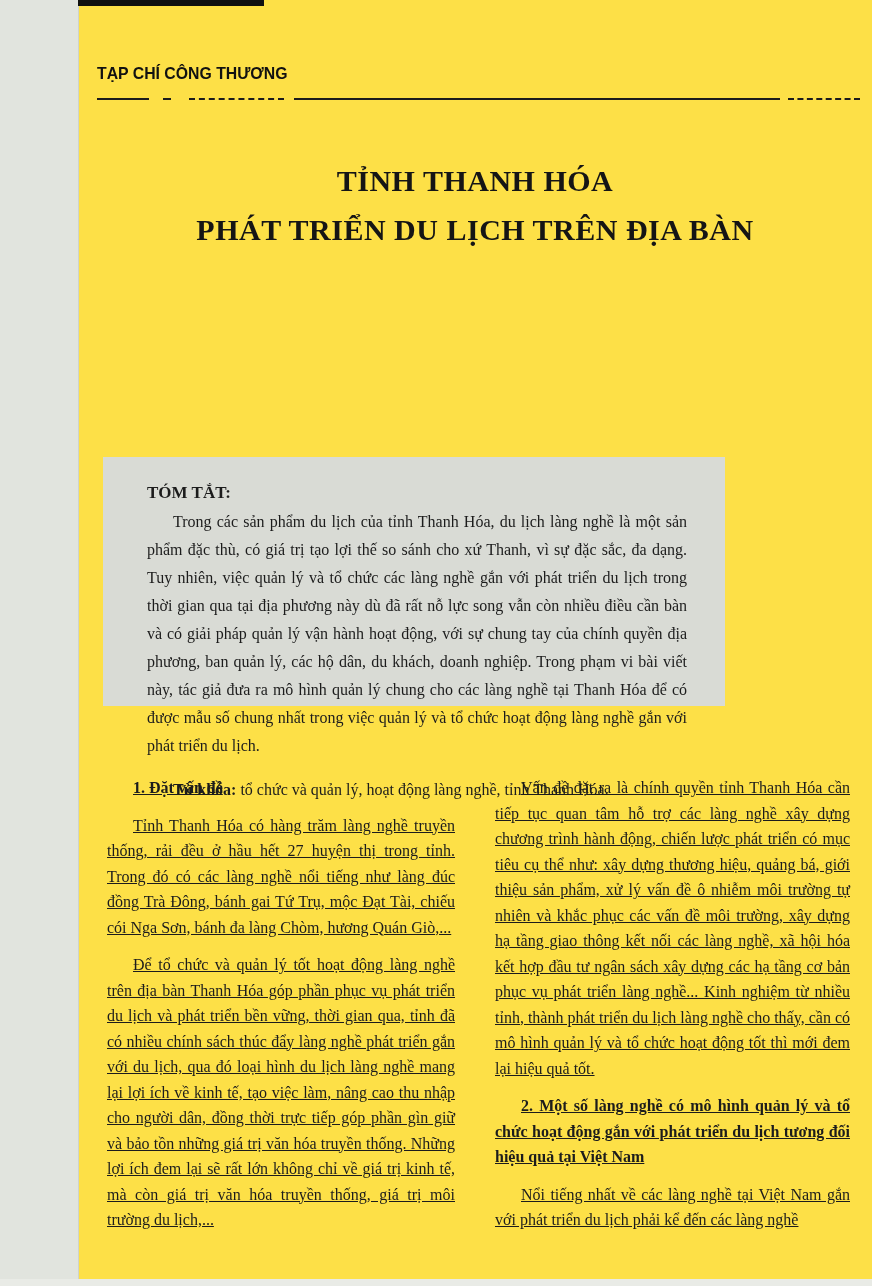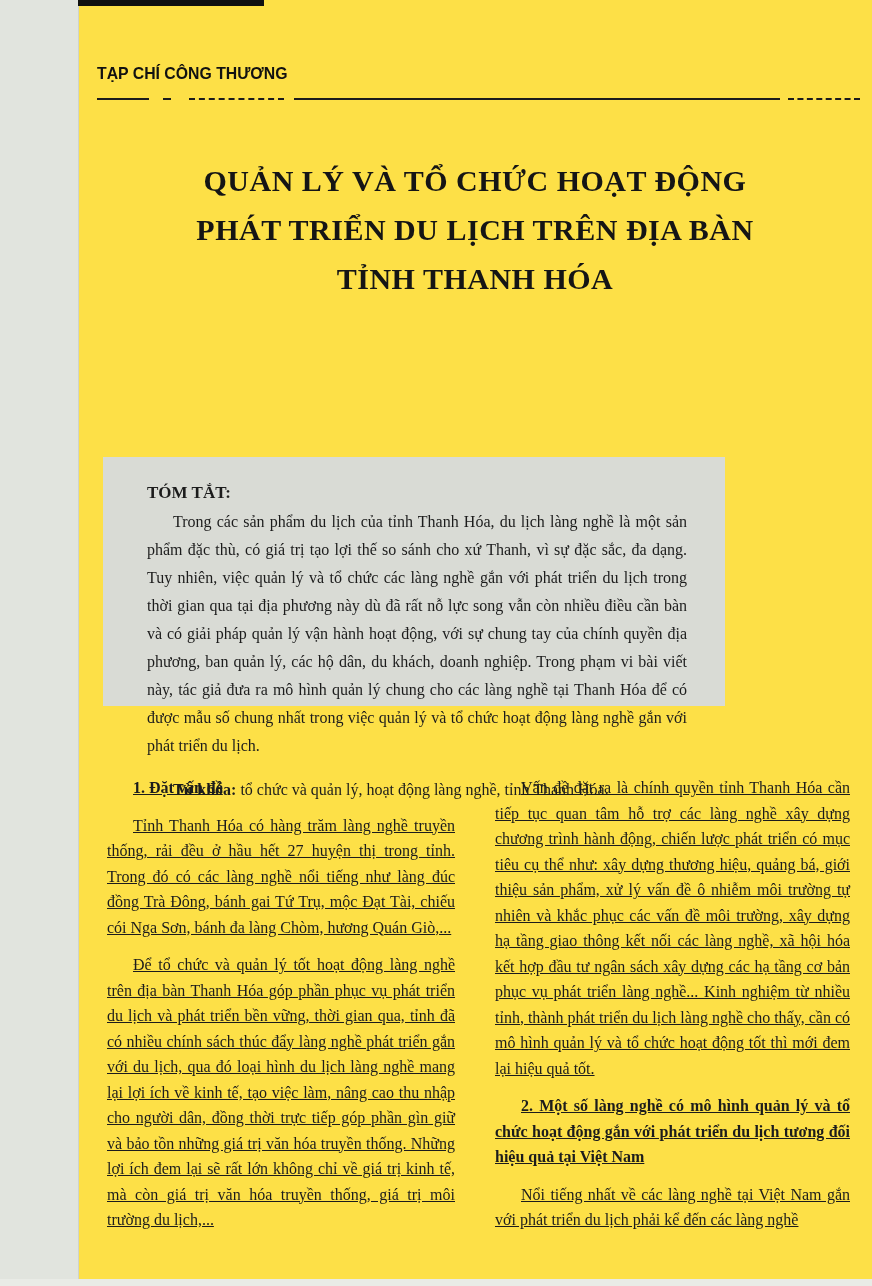--- a/index.html
+++ b/index.html
@@ -66,23 +66,22 @@
     <span class="solid" style="width:8px"></span>
     <span class="gap" style="width:18px"></span>
     <span class="dashedseg" style="width:95px"></span>
     <span class="gap" style="width:10px"></span>
     <span class="solid" style="flex:1"></span>
     <span class="gap" style="width:8px"></span>
     <span class="dashedseg" style="width:72px"></span>
   </div>
 
   <div class="title">
-    <div>QUẢN LÝ VÀ TỔ CHỨC HOẠT ĐỘNG</div>
+    <div>TỈNH THANH HÓA</div>
     <div>PHÁT TRIỂN DU LỊCH TRÊN ĐỊA BÀN</div>
-    <div>TỈNH THANH HÓA</div>
   </div>
 
 
   <div class="abstract">
     <div class="abs-heading">TÓM TẮT:</div>
     <p>Trong các sản phẩm du lịch của tỉnh Thanh Hóa, du lịch làng nghề là một sản phẩm đặc thù, có giá trị tạo lợi thế so sánh cho xứ Thanh, vì sự đặc sắc, đa dạng. Tuy nhiên, việc quản lý và tổ chức các làng nghề gắn với phát triển du lịch trong thời gian qua tại địa phương này dù đã rất nỗ lực song vẫn còn nhiều điều cần bàn và có giải pháp quản lý vận hành hoạt động, với sự chung tay của chính quyền địa phương, ban quản lý, các hộ dân, du khách, doanh nghiệp. Trong phạm vi bài viết này, tác giả đưa ra mô hình quản lý chung cho các làng nghề tại Thanh Hóa để có được mẫu số chung nhất trong việc quản lý và tổ chức hoạt động làng nghề gắn với phát triển du lịch.</p>
     <p class="kw"><strong>Từ khóa:</strong><span> tổ chức và quản lý, hoạt động làng nghề, tỉnh Thanh Hóa.</span></p>
   </div>
 
   <div class="col col-left">

